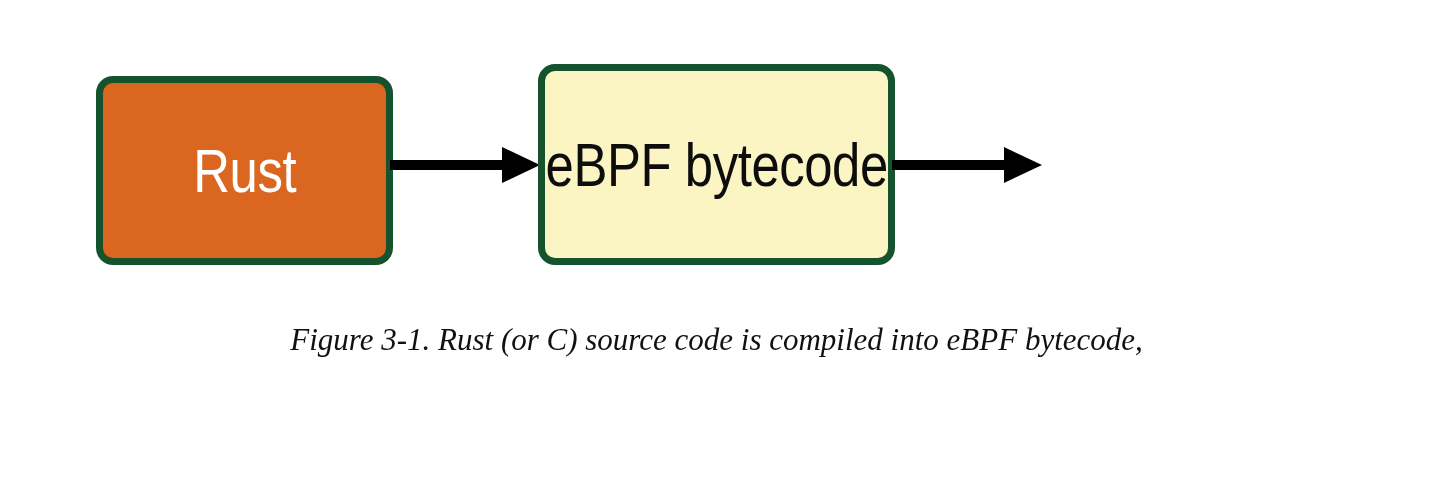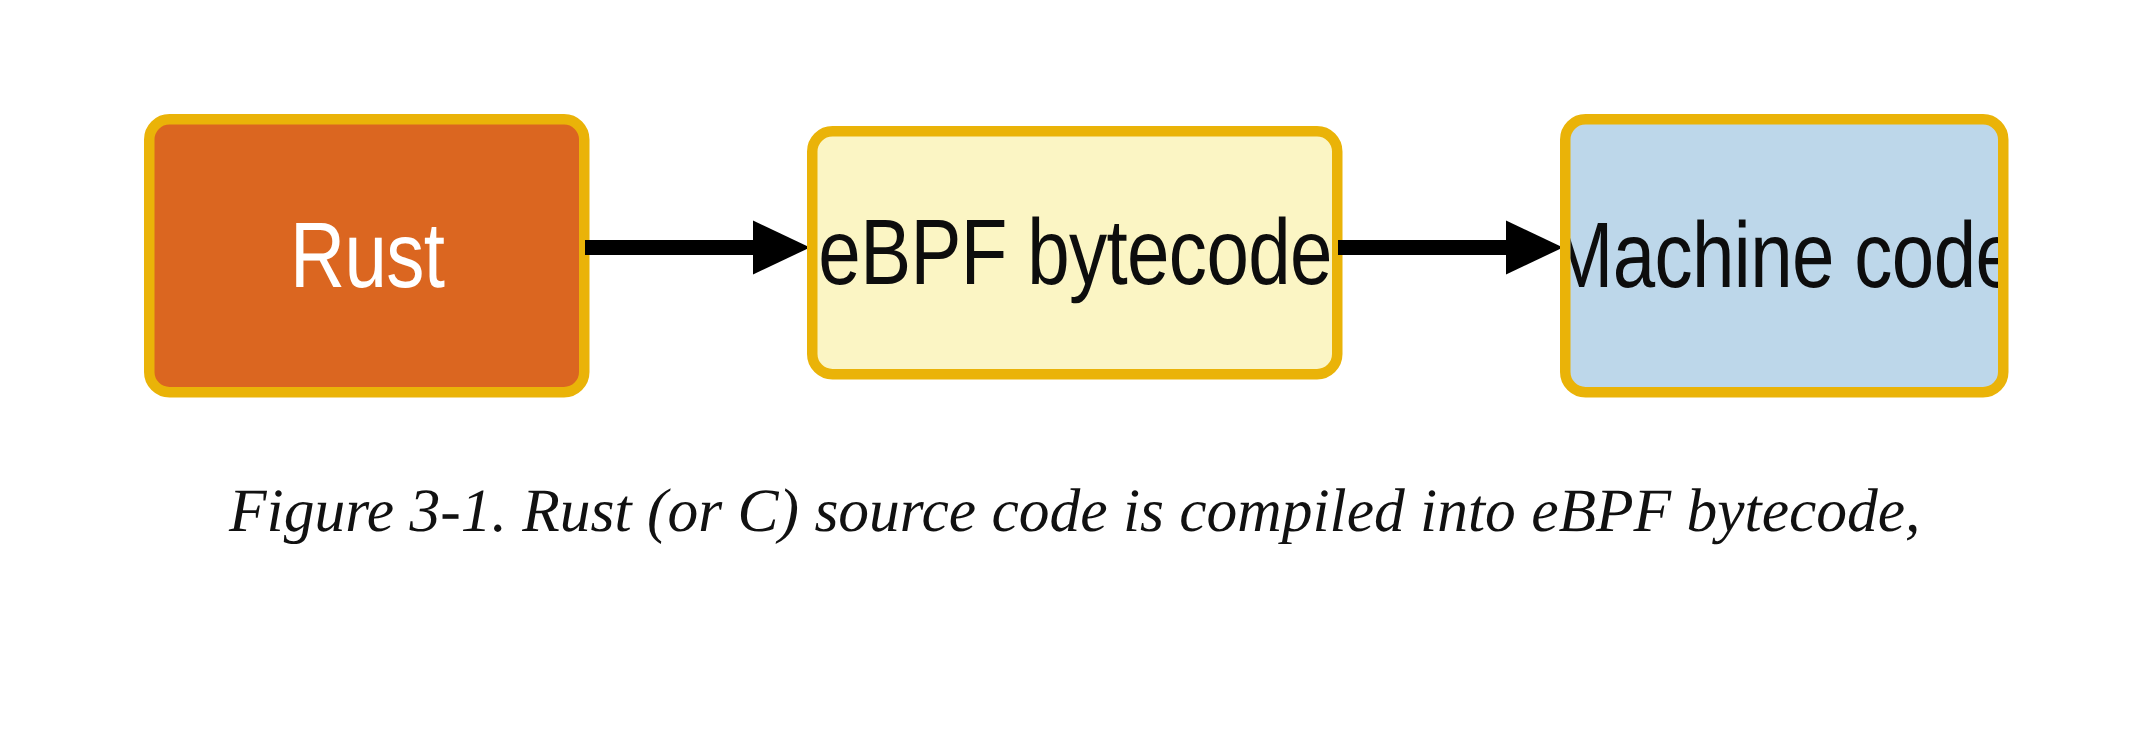--- a/index.html
+++ b/index.html
@@ -19,21 +19,21 @@
     position: relative;
     width: 1433px;
     height: 488px;
     background: #ffffff;
   }
 
   
   .flow-stage {
     position: absolute;
     box-sizing: border-box;
-    border: 7px solid #eab308;
+    border: 7px solid #14532d;
     border-radius: 17px;
     display: flex;
     align-items: center;
     justify-content: center;
     overflow: hidden;
   }
   .flow-stage .stage-label {
     font-family: "Liberation Sans", sans-serif;
     font-weight: 400;
     font-size: 62px;
@@ -46,23 +46,23 @@
   }
 
   #stage-rust {
     left: 96px;
     top: 76px;
     width: 297px;
     height: 189px;
   }
   #stage-bytecode {
     left: 538px;
-    top: 84px;
+    top: 64px;
     width: 357px;
-    height: 169px;
+    height: 201px;
   }
   #stage-machine {
     left: 1040px;
     top: 76px;
     width: 299px;
     height: 189px;
   }
 
   
   .flow-arrow {
@@ -86,21 +86,21 @@
 
   
   #figure-caption {
     position: absolute;
     left: 0;
     top: 305px;
     width: 1433px;
     text-align: center;
     font-family: "Liberation Serif", "DejaVu Serif", serif;
     font-style: italic;
-    font-size: 41px;
+    font-size: 31px;
     line-height: 70px;
     color: #111111;
   }
   #figure-caption .caption-line {
     display: block;
     white-space: nowrap;
   }
 </style>
 </head>
 <body>
@@ -122,21 +122,18 @@
     <span class="stage-label" style="color:#0d0d0d;">eBPF bytecode</span>
   </div>
 
   <div class="flow-arrow" id="arrow-bytecode-to-machine">
     <svg viewBox="0 0 150 42" preserveAspectRatio="none">
       <rect x="0" y="16" width="122" height="10" fill="#000000"></rect>
       <polygon points="112,3 150,21 112,39" fill="#000000"></polygon>
     </svg>
   </div>
 
-  <div class="flow-stage" id="stage-machine" style="background:#bdd7ea;">
-    <span class="stage-label" style="color:#0d0d0d;">Machine code</span>
-  </div>
 
   <div id="figure-caption">
     <span class="caption-line">Figure 3-1. Rust (or C) source code is compiled into eBPF bytecode,</span>
   </div>
 
 </div>
 
 </body></html>

